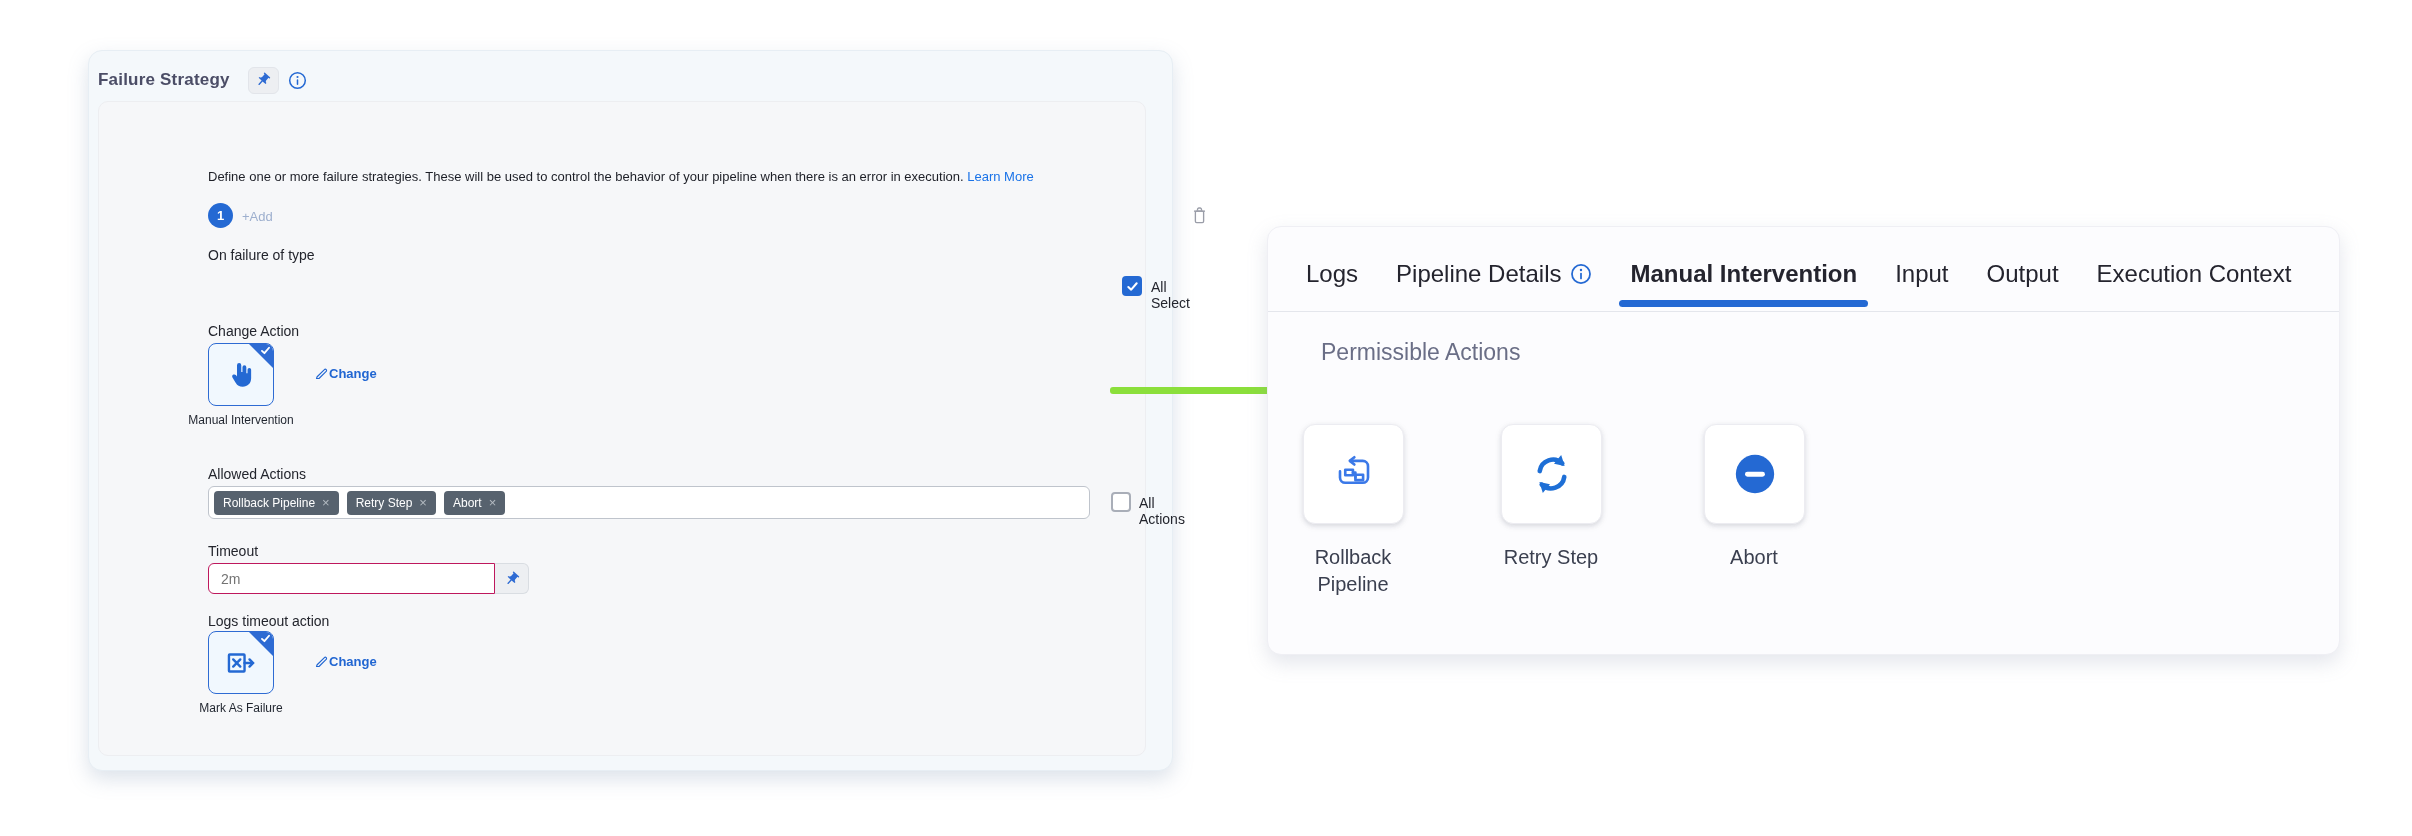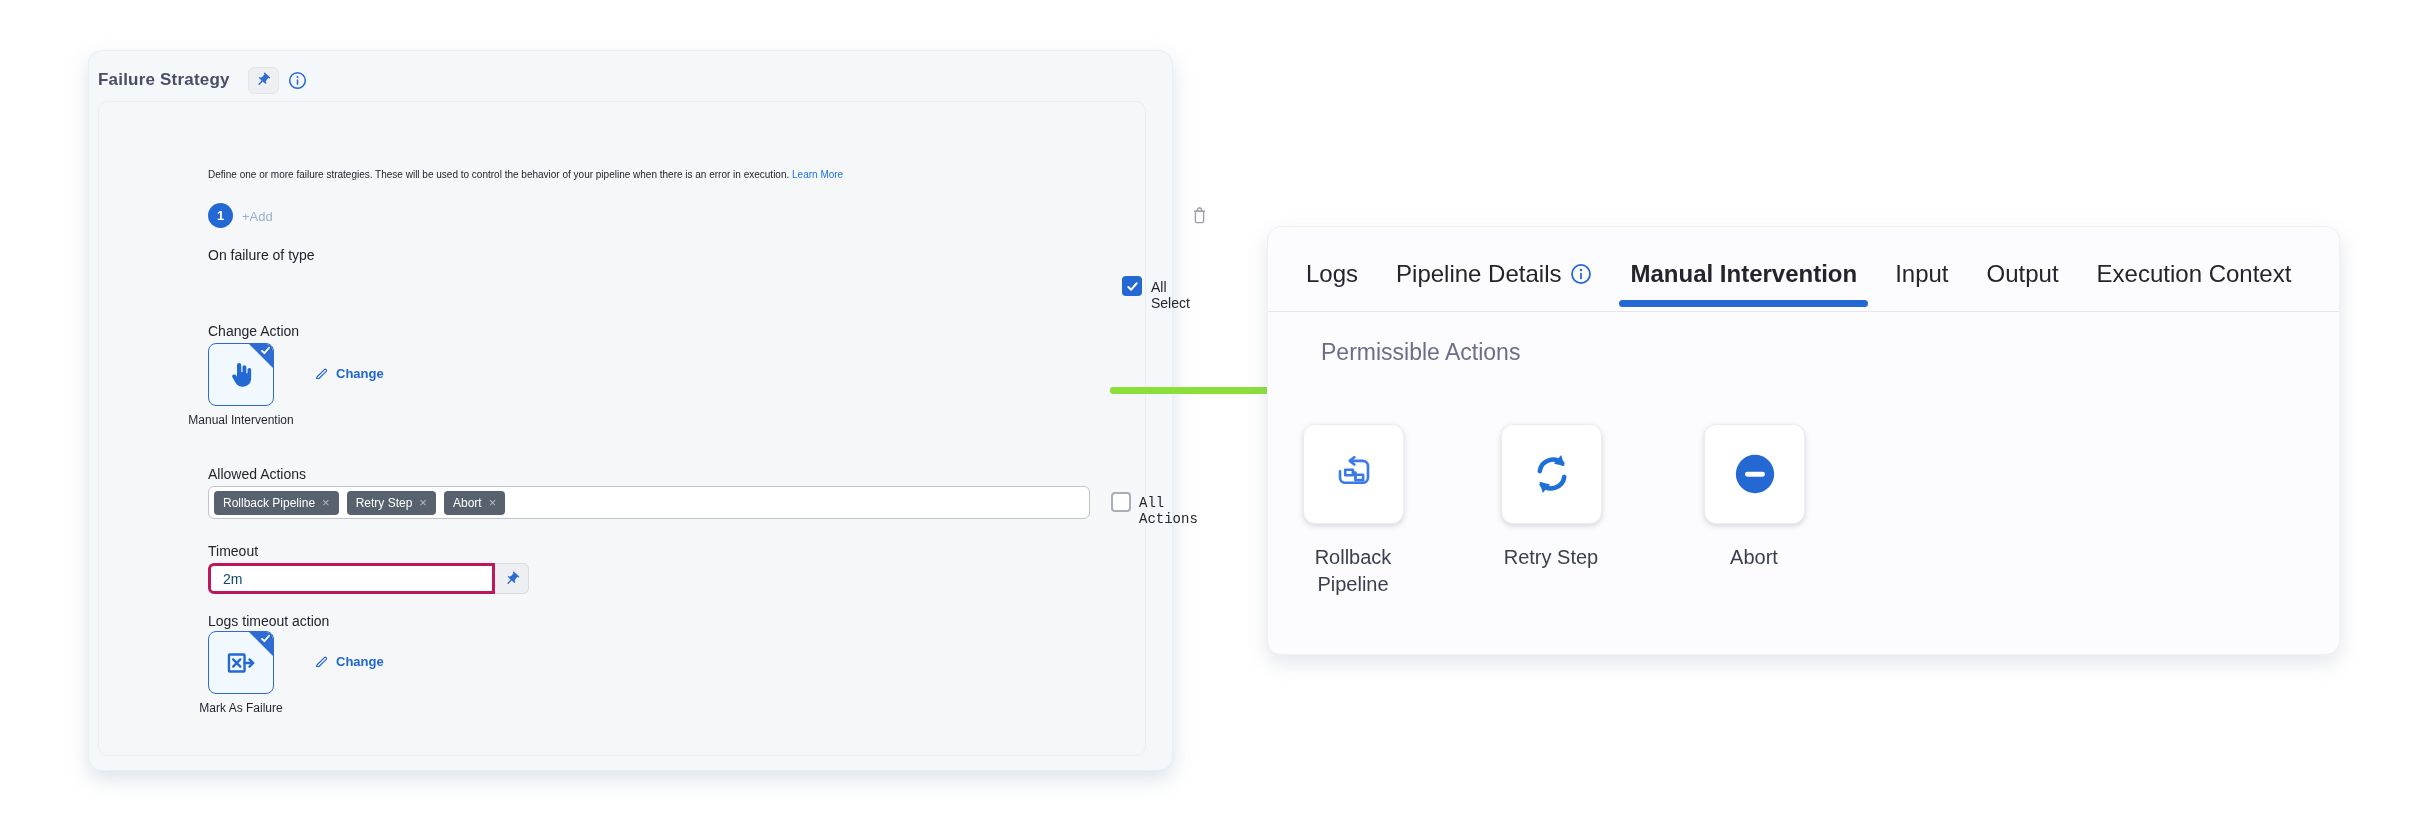--- a/index.html
+++ b/index.html
@@ -15,21 +15,21 @@
     align-items:center; padding-left:0; }
   .fs-title { font-size:17px; font-weight:bold; color:#4B4D66; letter-spacing:.2px; }
   .pin-btn { width:31px; height:27px; background:#EDEFF2; border:1px solid #E2E5EA;
     border-radius:6px; display:flex; align-items:center; justify-content:center;
     margin-left:18px; cursor:pointer; }
   .info-icon { margin-left:9px; display:flex; align-items:center; }
 
   .fs-card { position:absolute; left:9px; top:50px; width:1048px; height:655px;
     background:#F6F7F9; border:1px solid #EDEEF1; border-radius:10px; }
 
-  .fs-desc { position:absolute; left:119px; top:118px; font-size:10px; color:#1D1F27; }
+  .fs-desc { position:absolute; left:119px; top:118px; font-size:13px; color:#1D1F27; }
   .fs-desc a { color:#1A73E8; text-decoration:none; }
 
   .badge { position:absolute; left:119px; top:152px; width:25px; height:25px;
     border-radius:50%; background:#2469D3; color:#fff; font-size:13px; font-weight:bold;
     display:flex; align-items:center; justify-content:center; }
   .add-btn { position:absolute; left:153px; top:158px; font-size:13px; color:#9DAFCE;
     cursor:pointer; }
   .trash-btn { position:absolute; left:1101px; top:154px; cursor:pointer; }
 
   .field-label { position:absolute; font-size:14px; color:#23252D;text-align:center; }
@@ -45,33 +45,33 @@
   .cb-label { position:absolute; font-size:14px; color:#23252D; }
 
   .tile { position:absolute; width:66px; height:63px; background:#F1F8FE;
     border:1.5px solid #2E6BD3; border-radius:8px; overflow:hidden; cursor:pointer;
     display:flex; align-items:center; justify-content:center; }
   .tile .corner { position:absolute; top:0; right:0; width:0; height:0;
     border-top:24px solid #2E6BD3; border-left:24px solid transparent; }
   .tile .corner-check { position:absolute; top:1px; right:2px; }
   .tile-caption { position:absolute; width:120px; text-align:center; font-size:12px;
     line-height:15px; color:#1F242E; }
-  .change-link { position:absolute; display:flex; align-items:center; gap:7px;
+  .change-link { position:absolute; display:flex; align-items:center; 
     color:#2166D2; font-size:13px; font-weight:bold; cursor:pointer;text-align:center; }
 
   .tags-input { position:absolute; left:119px; top:435px; width:882px; height:33px;
     background:#fff; border:1px solid #BFC4CC; border-radius:6px; display:flex;
     align-items:center; padding:0 5px; gap:8px; }
   .tag { height:24px; background:#57626E; border-radius:4px; color:#fff; font-size:12px;
     display:flex; align-items:center; padding:0 9px; gap:7px; cursor:pointer; }
   .tag .x { color:#B4BBC2; font-size:13px; cursor:pointer; }
 
   .timeout-group { position:absolute; left:119px; top:512px; display:flex; }
-  .timeout-input { width:287px; height:31px; background:#fff; border:3px solid #be185d;
-    border-radius:6px 0 0 6px; padding:0 12px; font-size:14px; color:#0c4a6e;
+  .timeout-input { width:287px; height:31px; background:#fff; border:1px solid #be185d;
+    border-radius:6px 0 0 6px; padding:0 12px; font-size:14px; color:#737373;
     font-family:"Liberation Sans", sans-serif; }
   .timeout-pin { width:34px; height:31px; background:#EDEFF2; border:1px solid #D9DDE2;
     border-left:none; border-radius:0 6px 6px 0; display:flex; align-items:center;
     justify-content:center; cursor:pointer; }
 
   
   .arrow-line { position:absolute; left:1110px; top:387px; width:187px; height:7px;
     background:#8BDF3B; border-radius:3px; }
   .arrow-head { position:absolute; left:1295px; top:377px; width:0; height:0;
     border-left:30px solid #8BDF3B; border-top:14px solid transparent;
@@ -177,21 +177,21 @@
       <span class="tag">
         <span>Retry Step</span>
         <span class="x">×</span>
       </span>
       <span class="tag">
         <span>Abort</span>
         <span class="x">×</span>
       </span>
     </div>
     <div class="checkbox unchecked" style="left:1022px; top:441px;"></div>
-    <div class="cb-label" style="left:1050px; top:444px;font-family:Liberation Mono, monospace;">All Actions</div>
+    <div class="cb-label" style="left:1050px; top:444px;">All Actions</div>
 
     <div class="field-label" style="left:119px; top:492px;">Timeout</div>
     <div class="timeout-group">
       <input class="timeout-input" type="text" value="2m" style="">
       <span class="timeout-pin">
         <svg width="16" height="16" viewBox="0 0 24 24">
           <g transform="rotate(42 12 12)">
               <path fill="#2E6BD3" d="M16 9V4h1a1 1 0 0 0 0-2H7a1 1 0 0 0 0 2h1v5c0 1.66-1.34 3-3 3v2h5.97v7l1 1 1-1v-7H19v-2c-1.66 0-3-1.34-3-3z"></path>
             </g>
         </svg>

